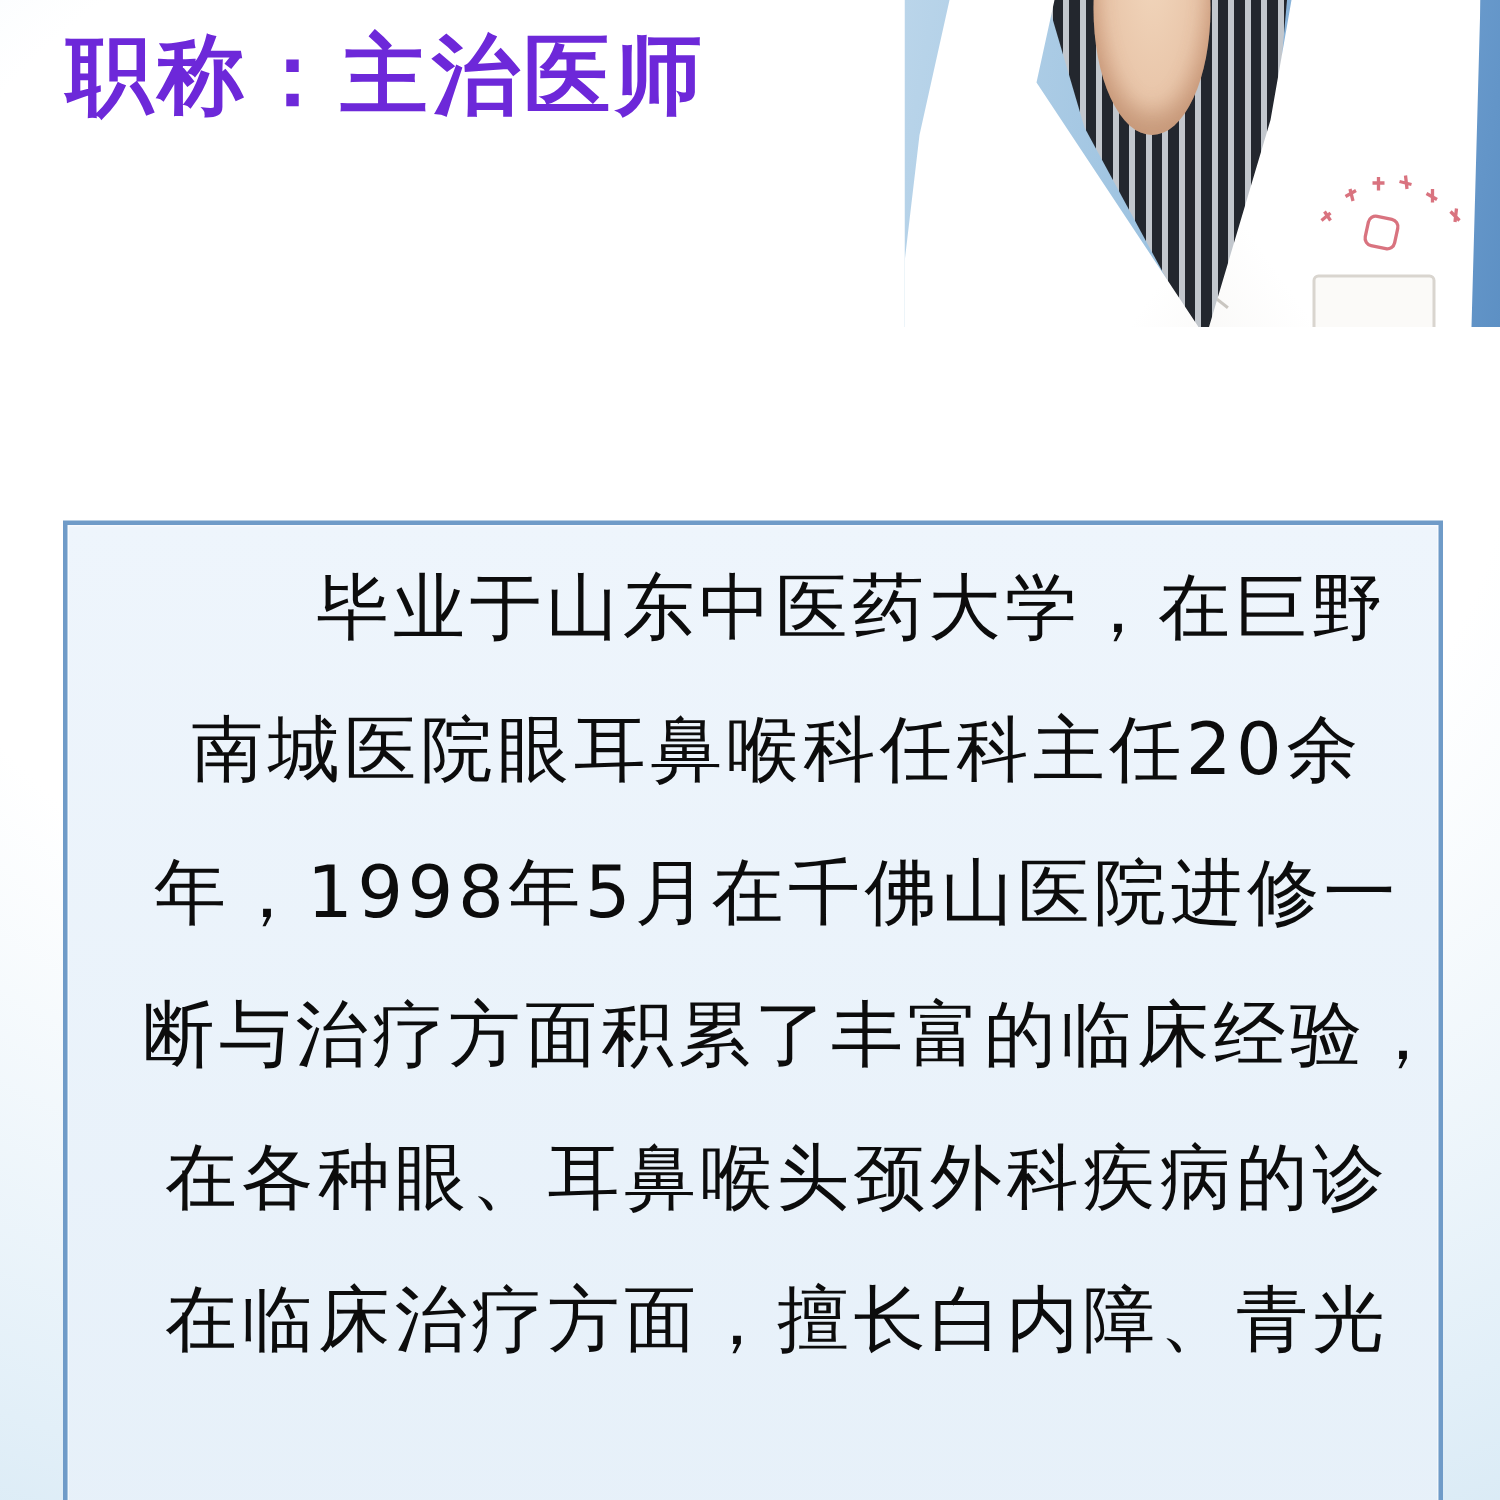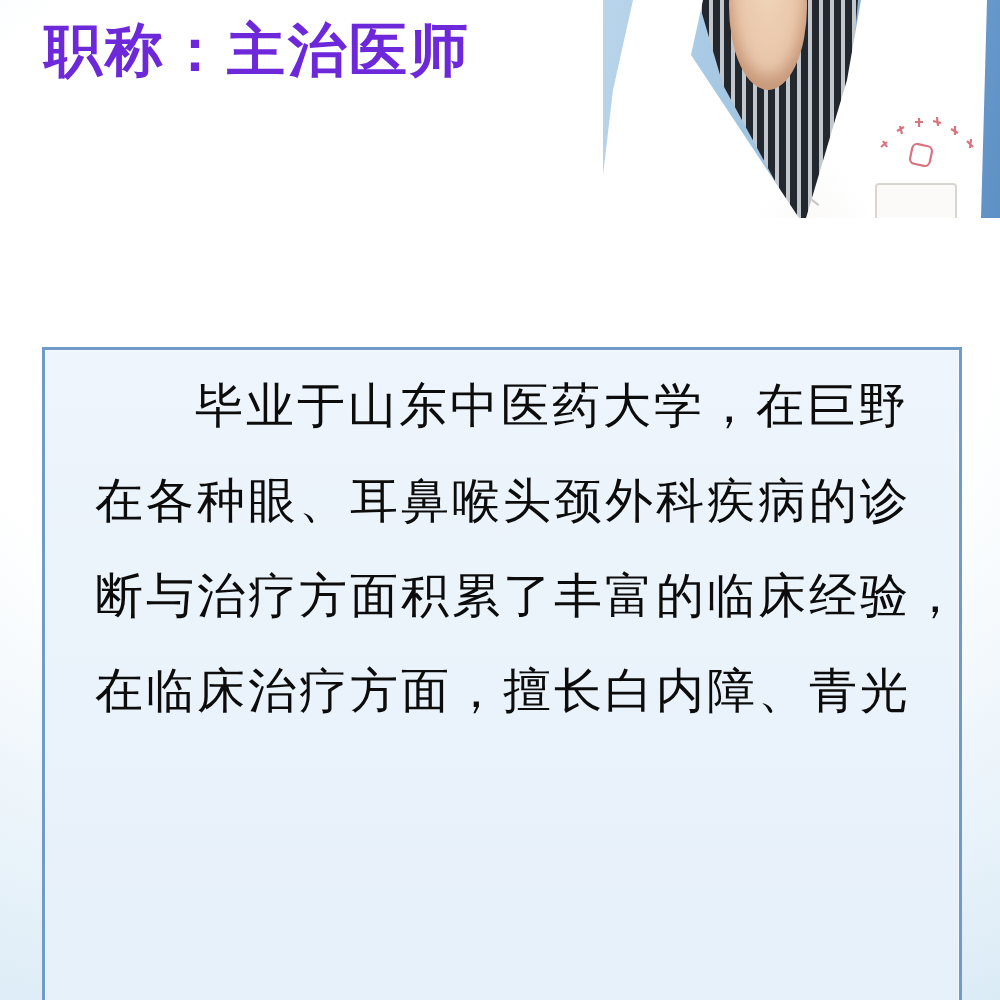--- a/index.html
+++ b/index.html
@@ -56,21 +56,21 @@
   
   .bio-box{
     position:absolute;left:42px;top:347px;width:920px;height:700px;
     box-sizing:border-box;border:3px solid #6f9bc8;
     background:linear-gradient(180deg,#eef5fc 0%,#e6f0f9 100%);
     box-shadow:inset 0 0 0 1px rgba(255,255,255,.5);
   }
   .bio-text{padding:8px 18px 0 50px;}
   .bio-line{
     font-size:48px;line-height:95px;height:95px;color:#0c0c0c;
-    letter-spacing:3px;font-weight:500;white-space:nowrap;
+    letter-spacing:3px;font-weight:500;white-space:nowrap;text-align:center;
   }
   .bio-line.indent{padding-left:100px;}
 </style>
 </head>
 <body>
 
 <div class="job-title">职称：主治医师</div>
 
 <div class="photo">
   <div class="bg"></div>
@@ -90,17 +90,19 @@
         <path d="M94 36 l6 6 M98 34 l-1 9"></path>
         <rect x="38" y="40" width="20" height="20" rx="5" transform="rotate(12 48 50)"></rect>
       </g>
     </svg>
   </div>
 </div>
 
 <div class="bio-box">
   <div class="bio-text">
     <div class="bio-line indent">毕业于山东中医药大学，在巨野</div>
+    <div class="bio-line">南城医院眼耳鼻喉科任科主任20余</div>
+    <div class="bio-line">年，1998年5月在千佛山医院进修一</div>
+    <div class="bio-line">断与治疗方面积累了丰富的临床经验，</div>
     <div class="bio-line">在各种眼、耳鼻喉头颈外科疾病的诊</div>
-    <div class="bio-line">断与治疗方面积累了丰富的临床经验，</div>
     <div class="bio-line">在临床治疗方面，擅长白内障、青光</div>
   </div>
 </div>
 
 </body></html>

